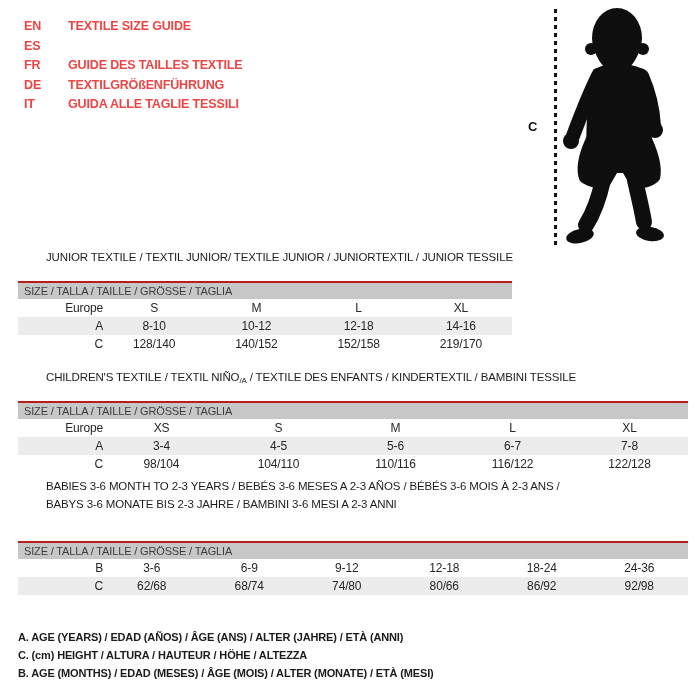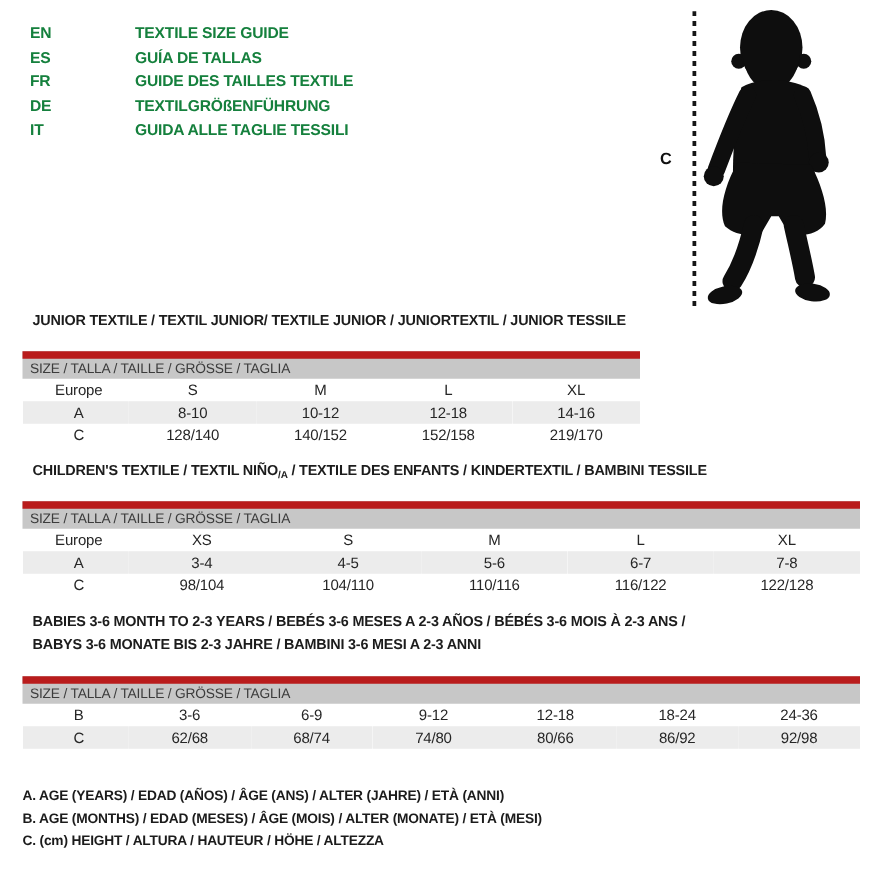--- a/index.html
+++ b/index.html
@@ -3,58 +3,57 @@
 <meta charset="utf-8">
 <style>
   html,body{margin:0;padding:0;background:#ffffff;}
   .canvas{
     position:relative;width:700px;height:700px;background:#ffffff;overflow:hidden;
     font-family:"Liberation Sans", sans-serif;color:#1d1d1d;
     letter-spacing:-0.15px;
   }
   
   .lang-block{position:absolute;left:24px;top:17px;}
-  .lang-row{display:flex;line-height:19.6px;font-size:12.5px;font-weight:bold;color:#15803d;gap:40px;}
+  .lang-row{display:flex;line-height:19.6px;font-size:12.5px;font-weight:bold;color:#ef4444;}
   .lang-code{width:44px;flex:0 0 44px;}
   
   .measure-line{
     position:absolute;left:554px;top:9px;width:3px;height:236px;
     background:repeating-linear-gradient(to bottom,#161616 0 4px,transparent 4px 8px);
   }
   .measure-label{position:absolute;left:528px;top:119px;font-size:13px;font-weight:bold;color:#111;}
   .baby-svg{position:absolute;left:560px;top:4px;}
   
-  .sec-title{position:absolute;font-size:11.5px;font-weight:bold;color:#1c1c1c;white-space:nowrap;}
+  .sec-title{position:absolute;font-size:11.5px;font-weight:normal;color:#1c1c1c;white-space:nowrap;margin-left:20px;}
   .sec-title .subsc{font-size:8px;vertical-align:-2px;}
   .sec-title.two-line{line-height:17.5px;}
   .tbl-wrap{position:absolute;}
   .size-bar{
-    height:16px;line-height:16px;background:#c7c7c7;border-top:6px solid #b91c1c;
+    height:16px;line-height:16px;background:#c7c7c7;border-top:2px solid #b91c1c;
     font-size:11px;color:#3c3c3c;padding-left:6px;font-weight:normal;
   }
   table.size-table{width:100%;border-collapse:collapse;table-layout:fixed;font-size:12px;color:#262626;}
   table.size-table td{height:18px;text-align:center;vertical-align:middle;padding:0;overflow:hidden;}
-  table.size-table td.rowlabel{text-align:center;padding-left:5px;}
+  table.size-table td.rowlabel{text-align:right;padding-left:5px;}
   tr.shaded{background:#ececec;}
   
   .footnotes{position:absolute;left:18px;top:628px;font-size:11px;font-weight:bold;line-height:18.2px;color:#1b1b1b;white-space:nowrap;}
 </style>
 </head>
 <body>
 
 <div class="canvas">
 
   <div class="lang-block">
     <div class="lang-row">
       <span class="lang-code">EN</span>
       <span>TEXTILE SIZE GUIDE</span>
     </div>
     <div class="lang-row">
       <span class="lang-code">ES</span>
-      <span>GUÍA DE TALLAS</span>
     </div>
     <div class="lang-row">
       <span class="lang-code">FR</span>
       <span>GUIDE DES TAILLES TEXTILE</span>
     </div>
     <div class="lang-row">
       <span class="lang-code">DE</span>
       <span>TEXTILGRÖßENFÜHRUNG</span>
     </div>
     <div class="lang-row">
@@ -164,21 +163,21 @@
         <td>98/104</td>
         <td>104/110</td>
         <td>110/116</td>
         <td>116/122</td>
         <td>122/128</td>
       </tr>
     </tbody>
       </table>
   </div>
 
-  <div class="sec-title two-line" style="left:26px;top:490px;">
+  <div class="sec-title two-line" style="left:26px;top:478px;">
     <div>BABIES 3-6 MONTH TO 2-3 YEARS / BEBÉS 3-6 MESES A 2-3 AÑOS / BÉBÉS 3-6 MOIS À 2-3 ANS /</div>
     <div>BABYS 3-6 MONATE BIS 2-3 JAHRE / BAMBINI 3-6 MESI A 2-3 ANNI</div>
   </div>
   <div class="tbl-wrap" style="left:18px;top:541px;width:670px;">
     <div class="size-bar">SIZE / TALLA / TAILLE / GRÖSSE / TAGLIA</div>
     <table class="size-table">
       <colgroup>
           <col style="width:85px">
           <col>
           <col>
@@ -205,17 +204,17 @@
         <td>80/66</td>
         <td>86/92</td>
         <td>92/98</td>
       </tr>
     </tbody>
       </table>
   </div>
 
   <div class="footnotes">
     <div>A. AGE (YEARS) / EDAD (AÑOS) / ÂGE (ANS) / ALTER (JAHRE) / ETÀ (ANNI)</div>
+    <div>C. (cm) HEIGHT / ALTURA / HAUTEUR / HÖHE / ALTEZZA</div>
     <div>B. AGE (MONTHS) / EDAD (MESES) / ÂGE (MOIS) / ALTER (MONATE) / ETÀ (MESI)</div>
-    <div>C. (cm) HEIGHT / ALTURA / HAUTEUR / HÖHE / ALTEZZA</div>
   </div>
 
 </div>
 
 </body></html>

